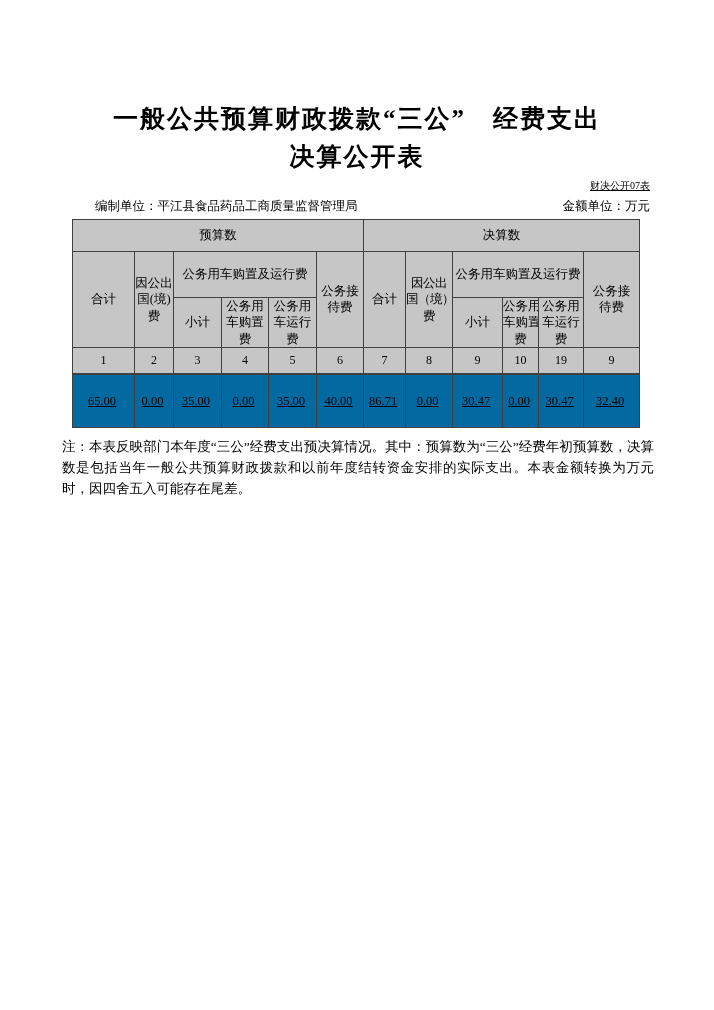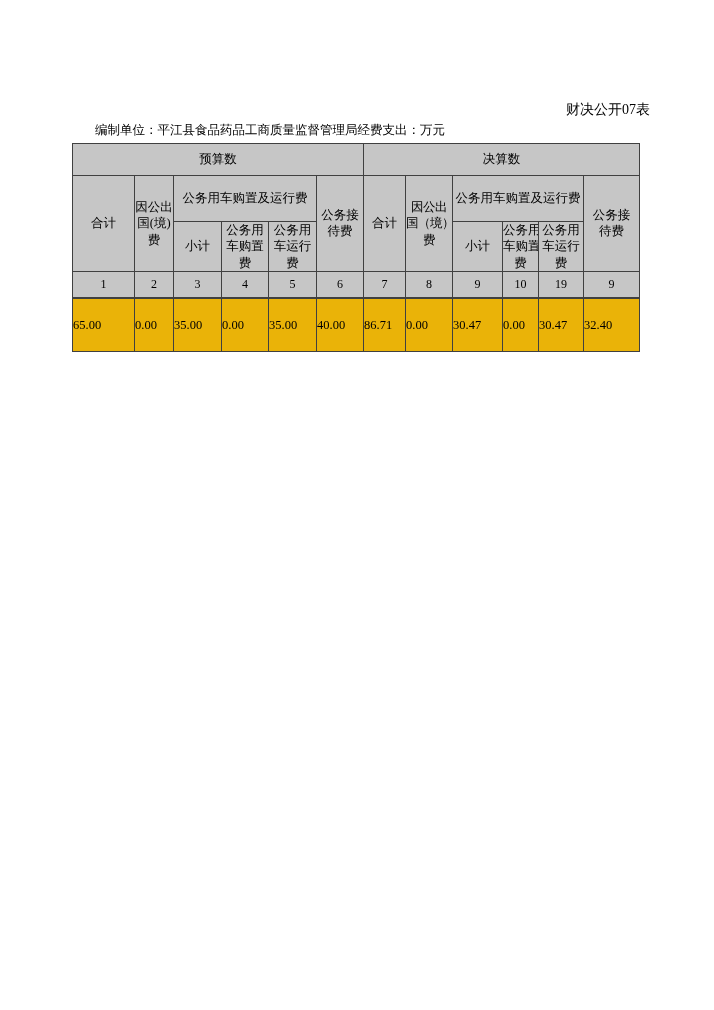--- a/index.html
+++ b/index.html
@@ -24,28 +24,29 @@
   }
   .title {
     text-align: center;
     font-size: 25px;
     font-weight: bold;
     line-height: 38px;
     letter-spacing: 2px;
   }
   .form-code {
     text-align: right;
-    font-size: 14px;
+    font-size: 10px;
     line-height: 16px;
     margin-top: 2px;
     padding-right: 2px;
+    text-decoration: underline;
   }
   .meta-row {
     display: flex;
-    justify-content: flex-start;
+    justify-content: space-between;
     font-size: 12.5px;
     line-height: 16px;
     margin-top: 4px;
     padding-left: 33px;
     padding-right: 2px;
   }
   table.budget-table {
     margin-left: 10px;
     margin-top: 5px;
     border-collapse: collapse;
@@ -61,46 +62,48 @@
     overflow: hidden;
   }
   tr.shaded td { background: var(--header-bg); }
   tr.section-row { height: 32px; }
   tr.header-row-top { height: 46px; }
   tr.header-row-sub { height: 47px; }
   tr.num-row { height: 27px; }
   tr.num-row td { border-bottom-width: 2px; font-size: 12px; }
   tr.value-row { height: 53px; }
   tr.value-row td {
-    background: #eab308;
-    text-align: left;
+    background: #0369a1;
+    text-align: center;
     padding-right: 3px;
     font-size: 12.5px;
+    text-decoration: underline;
   }
   td.hdr { white-space: pre; }
   td.tight { font-size: 11.5px; letter-spacing: -0.5px; }
   .note {
     margin-top: 8px;
     width: 592px;
     font-size: 13.5px;
     line-height: 21px;
     text-align: justify;
   }
 </style>
 </head>
 <body>
 
 <div class="page">
 
+  <h1 class="title"><span>一般公共预算财政拨款“三公”　经费支出</span><br><span>决算公开表</span></h1>
 
   <div class="form-code">财决公开07表</div>
 
   <div class="meta-row">
     <span>编制单位：平江县食品药品工商质量监督管理局</span>
-    <span>经费支出：万元</span>
+    <span>金额单位：万元</span>
   </div>
 
   <table class="budget-table">
     <colgroup>
       <col style="width:62px">
         <col style="width:39px">
         <col style="width:48px">
         <col style="width:47px">
         <col style="width:48px">
         <col style="width:47px">
@@ -172,14 +175,15 @@
       <td>86.71</td>
       <td>0.00</td>
       <td>30.47</td>
       <td>0.00</td>
       <td>30.47</td>
       <td>32.40</td>
     </tr>
   </tbody>
     </table>
 
+  <p class="note">注：本表反映部门本年度“三公”经费支出预决算情况。其中：预算数为“三公”经费年初预算数，决算数是包括当年一般公共预算财政拨款和以前年度结转资金安排的实际支出。本表金额转换为万元时，因四舍五入可能存在尾差。</p>
 
 </div>
 
 </body></html>

